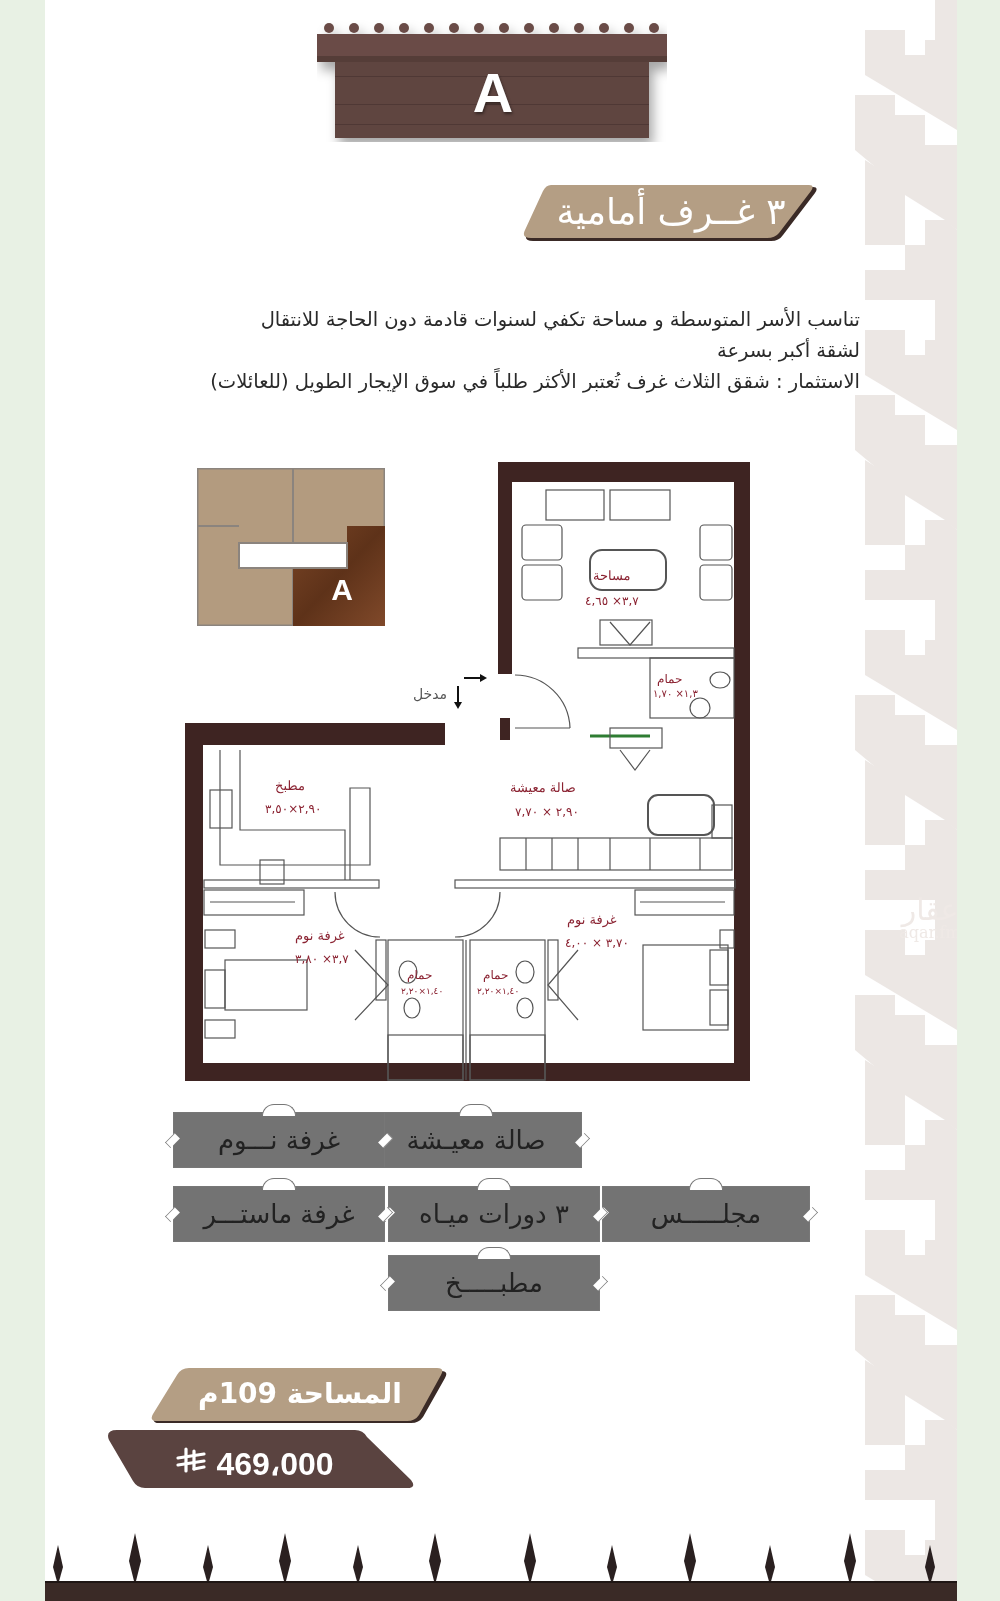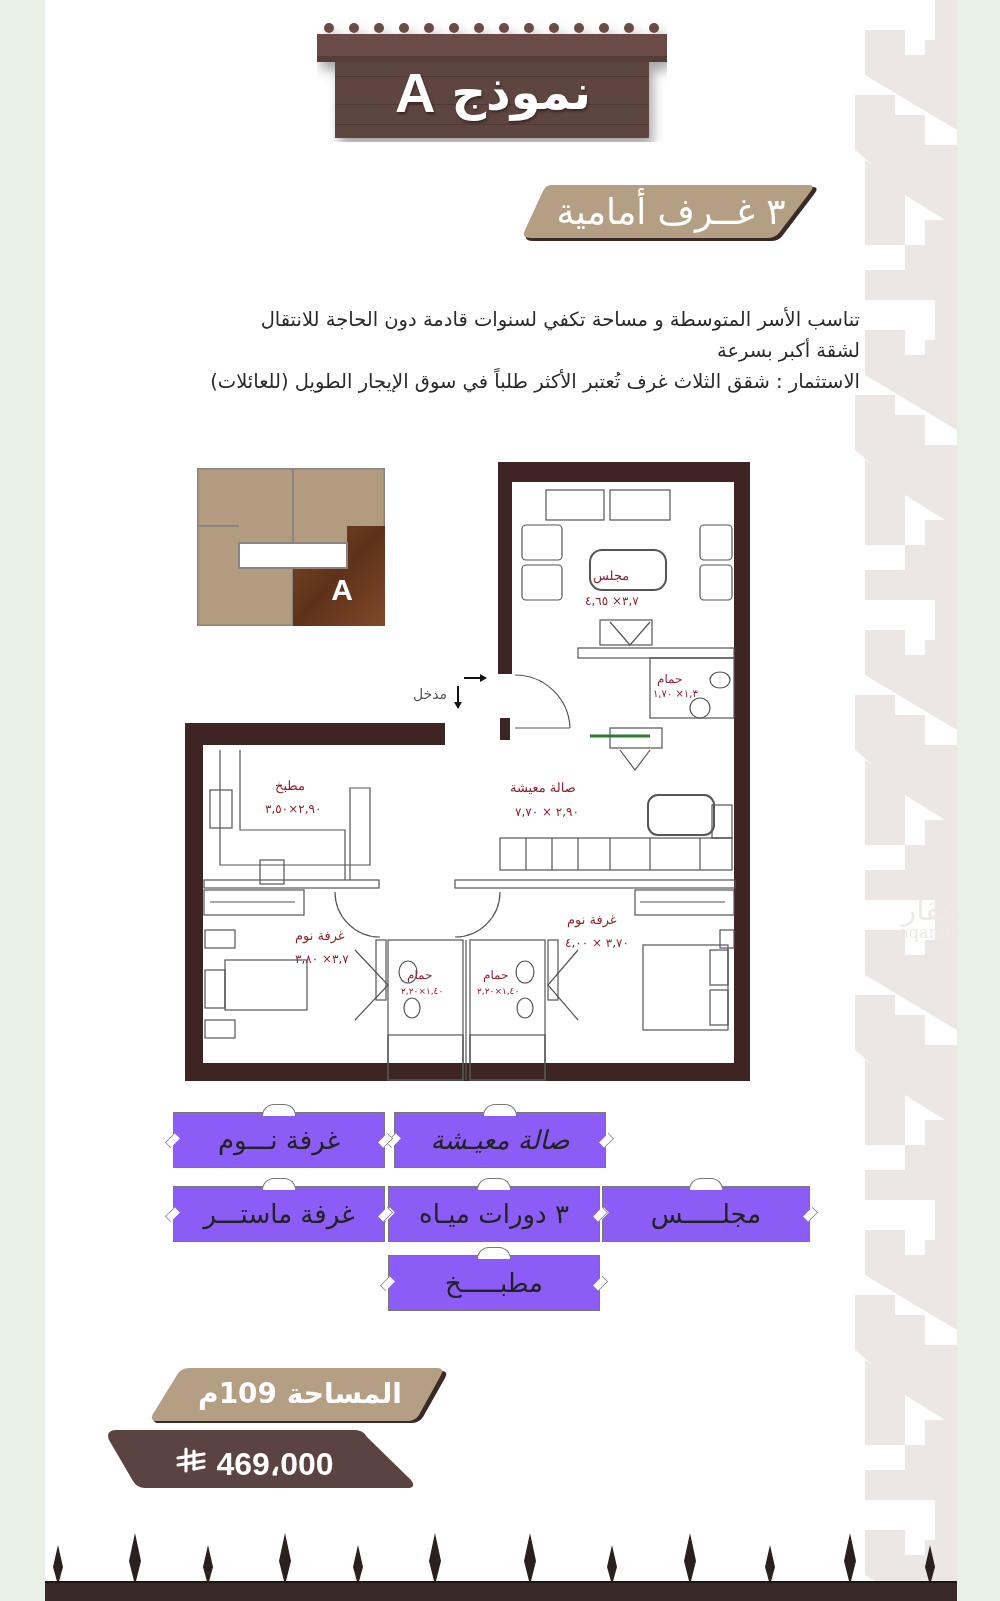--- a/index.html
+++ b/index.html
@@ -24,21 +24,21 @@
 
   
   .keyplan{position:absolute;left:152px;top:468px;width:188px;height:158px;}
   
   .floorplan{position:absolute;left:135px;top:460px;width:570px;height:625px;}
   .plan-label{position:absolute;color:#8b2332;font-size:13px;direction:rtl;white-space:nowrap;font-family:"DejaVu Serif",serif;}
   .plan-dim{position:absolute;color:#8b2332;font-size:12px;direction:rtl;white-space:nowrap;}
   .entry-label{position:absolute;left:368px;top:686px;color:#555;font-size:14px;direction:rtl;}
 
   
-  .tag{position:absolute;height:56px;border:1.5px solid #777;background:#8b5cf6;display:flex;align-items:center;justify-content:center;direction:rtl;font-size:26px;color:#222;}
+  .tag{position:absolute;height:56px;border:1.5px solid #777;background:#737373;display:flex;align-items:center;justify-content:center;direction:rtl;font-size:26px;color:#222;}
   .tag::before,.tag::after{content:"";position:absolute;top:18px;width:10px;height:18px;background:#fff;border:1.5px solid #777;transform:rotate(45deg) scale(.7);}
   .tag::before{left:-7px;border-right:none;border-top:none;}
   .tag::after{right:-7px;border-left:none;border-bottom:none;}
   .tag .bump{position:absolute;left:50%;top:-9px;width:34px;height:12px;margin-left:-17px;border:1.5px solid #777;border-bottom:none;border-radius:17px 17px 0 0;background:#fff;}
 
   
   .area-badge{position:absolute;left:104px;top:1365px;width:300px;height:60px;}
   .area-text{position:absolute;left:130px;top:1370px;width:250px;height:48px;color:#fff;font-size:28px;line-height:48px;text-align:center;direction:rtl;font-weight:bold;}
   .price-badge{position:absolute;left:60px;top:1428px;width:312px;height:62px;}
   .price-text{position:absolute;left:80px;top:1430px;width:260px;height:68px;color:#fff;font-size:32px;font-weight:bold;line-height:58px;text-align:center;display:flex;align-items:center;justify-content:center;gap:10px;font-family:"Liberation Sans",sans-serif;}
@@ -95,21 +95,20 @@
           <circle cx="337" cy="14" r="5"></circle>
       </g>
       <rect x="0" y="42" width="350" height="6" fill="#553c38"></rect>
       <rect x="18" y="48" width="314" height="76" fill="#5e4440"></rect>
       <rect x="18" y="62" width="314" height="1" fill="#503834"></rect>
       <rect x="18" y="90" width="314" height="1" fill="#503834"></rect>
       <rect x="18" y="110" width="314" height="1" fill="#503834"></rect>
     </g>
   </svg>
   <div class="plaque-title">
-    <span>نموذج</span>
     <span class="model-letter">A</span>
   </div>
 
   <svg class="subtitle-badge" viewBox="0 0 298 60">
     <path d="M30,4 H292 Q298,4 294,10 L262,52 Q258,58 250,58 H12 Q2,58 6,50 L24,10 Q27,4 30,4 Z" fill="#3a2a26"></path>
     <path d="M30,2 H288 Q294,2 290,8 L258,50 Q254,55 246,55 H10 Q0,55 4,47 L22,8 Q25,2 30,2 Z" fill="#b49e84"></path>
   </svg>
   <div class="subtitle-text">٣ غــرف أمامية</div>
 
   <div class="desc">
@@ -215,21 +214,21 @@
     <rect x="25" y="470" width="30" height="18"></rect>
     <rect x="45" y="500" width="82" height="50"></rect>
     <rect x="25" y="510" width="20" height="38"></rect>
     <rect x="25" y="560" width="30" height="18"></rect>
     <rect x="463" y="485" width="85" height="85"></rect>
     <rect x="530" y="490" width="18" height="35"></rect>
     <rect x="530" y="530" width="18" height="35"></rect>
     <rect x="540" y="470" width="14" height="18"></rect>
   </svg>
 
-  <div class="plan-label" style="left:548px;top:568px;">مجلس</div>
+  <div class="plan-label" style="left:548px;top:568px;">مساحة</div>
   <div class="plan-dim" style="left:540px;top:594px;">٣,٧× ٤,٦٥</div>
   <div class="plan-label" style="left:612px;top:672px;font-size:12px;">حمام</div>
   <div class="plan-dim" style="left:608px;top:688px;font-size:10px;">١,٣× ١,٧٠</div>
   <div class="plan-label" style="left:230px;top:778px;">مطبخ</div>
   <div class="plan-dim" style="left:220px;top:802px;">٢,٩٠×٣,٥٠</div>
   <div class="plan-label" style="left:465px;top:780px;">صالة معيشة</div>
   <div class="plan-dim" style="left:470px;top:805px;">٢,٩٠ × ٧,٧٠</div>
   <div class="plan-label" style="left:250px;top:928px;">غرفة نوم</div>
   <div class="plan-dim" style="left:250px;top:952px;">٣,٧× ٣,٨٠</div>
   <div class="plan-label" style="left:362px;top:968px;font-size:12px;">حمام</div>
@@ -239,21 +238,21 @@
   <div class="plan-label" style="left:522px;top:912px;">غرفة نوم</div>
   <div class="plan-dim" style="left:520px;top:936px;">٣,٧٠ × ٤,٠٠</div>
   <div class="entry-label">مدخل</div>
   <svg style="position:absolute;left:405px;top:672px;width:40px;height:40px;" viewBox="0 0 40 40">
     <line x1="14" y1="6" x2="30" y2="6" stroke="#111" stroke-width="2"></line>
       <polygon points="30,2 37,6 30,10" fill="#111"></polygon>
     <line x1="8" y1="14" x2="8" y2="30" stroke="#111" stroke-width="2"></line>
       <polygon points="4,30 8,37 12,30" fill="#111"></polygon>
   </svg>
 
-  <div class="tag" style="left:349px;top:1112px;width:212px;font-style:italic;">
+  <div class="tag" style="left:325px;top:1112px;width:212px;">
       <span class="bump"></span>
       <span>صالة معيـشة</span>
     </div>
   <div class="tag" style="left:128px;top:1112px;width:212px;">
       <span class="bump"></span>
       <span>غرفة نـــوم</span>
     </div>
   <div class="tag" style="left:557px;top:1186px;width:208px;">
       <span class="bump"></span>
       <span>مجلـــــس</span>

